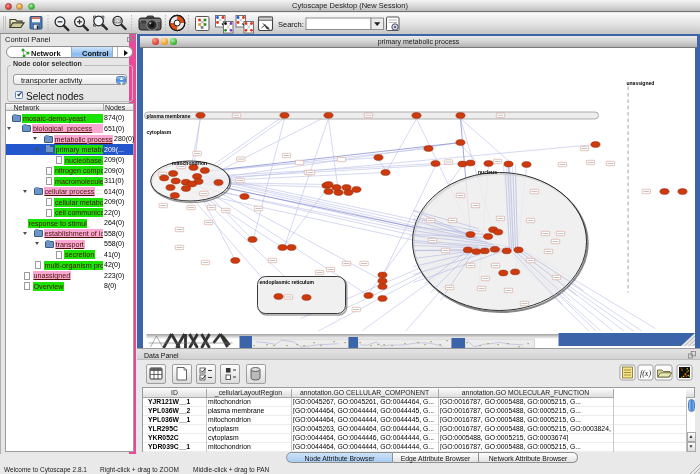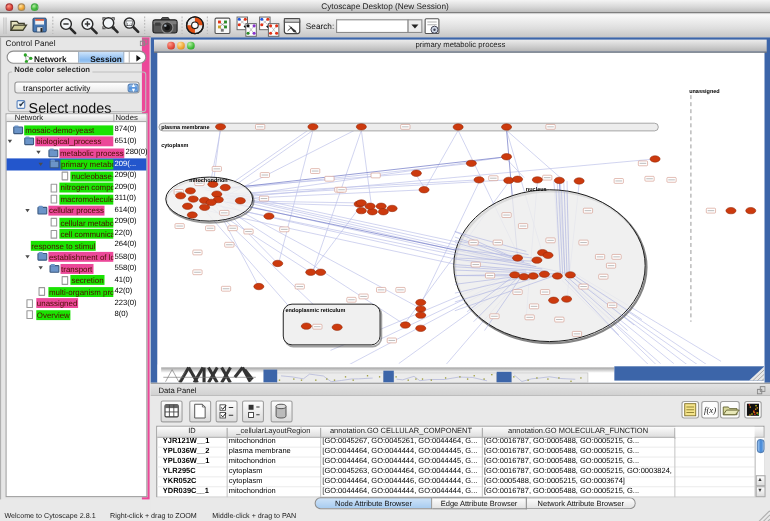--- a/index.html
+++ b/index.html
@@ -34,31 +34,31 @@
 #gblabel { left:10px; top:25.5px; font-size:7px; font-weight:bold; color:#2e2e2e;
   background:#e6e6e6; padding:0 2px; }
 #combo { left:12px; top:40px; width:114px; height:10.5px; background:linear-gradient(#ffffff,#e9e9e9);
   border:1px solid #9a9a9a; border-radius:3px; }
 #combo .txt { left:7px; top:1.2px; font-size:7.5px; color:#111; }
 #comboBtn { right:0.5px; top:0.5px; width:10px; height:8.8px; border-radius:2.5px;
   background:linear-gradient(#9ec7f2,#4a8ad8 55%,#7db4ec); border:0.5px solid #5580b5; }
 #comboBtn i { position:absolute; left:2.4px; font-size:5px; color:#fff; font-style:normal; }
 #checkbox { left:14px; top:57px; width:8px; height:8px; background:linear-gradient(#e8f2fc,#ffffff);
   border:1px solid #5b86c2; border-radius:1.5px; }
-#cblabel { left:25px; top:56.5px; font-size:13px; color:#111; }
+#cblabel { left:25px; top:56.5px; font-size:10px; color:#111; }
 #nettable { left:3.5px; top:69px; width:129px; height:349px; background:#fff;
   border:1px solid #9d9d9d; }
 #netthead { left:0; top:0; width:127px; height:7px;
   background:linear-gradient(#fbfbfb,#dfdfdf); border-bottom:1px solid #ababab;
   font-size:7px; color:#222; }
 .trow { left:0; width:127px; height:10.5px; }
 .trow .lbl { position:absolute; top:1.2px; font-size:7.2px; padding:0 1px; white-space:nowrap; overflow:hidden; color:#4a1000; }
 .trow .num { position:absolute; left:98.5px; top:1.5px; font-size:7px; color:#000; }
 .grn { background:#1ae303; }
-.red { background:#ec4899; }
+.red { background:#f9a8d4;text-decoration:underline; }
 .tri { position:absolute; top:3.5px; width:0; height:0;
   border-left:2.8px solid transparent; border-right:2.8px solid transparent;
   border-top:3.8px solid #4c4c4c; }
 .fold { position:absolute; top:2px; width:9px; height:7px; background:#6b94c8;
   border:0.5px solid #3c5a80; border-radius:1px; }
 .fold:before { content:""; position:absolute; left:0px; top:-1.6px; width:4px; height:1.6px;
   background:#6b94c8; border-radius:1px 1px 0 0; }
 .doc { position:absolute; top:1.5px; width:6px; height:8px; background:#fff;
   border:0.6px solid #9a9a9a; border-radius:0.5px; }
 
@@ -221,21 +221,21 @@
     <div id="cphead" class="abs">Control Panel</div>
       <svg class="abs" style="left:126px; top:1px;" width="8" height="7" viewBox="0 0 8 7">
         <g fill="none" stroke="#8a8a8a" stroke-width="0.9">
           <rect x="0.5" y="2.5" width="4" height="4"></rect>
           <rect x="3" y="0.5" width="4.5" height="4.5"></rect>
         </g>
       </svg>
     <div id="tabbar" class="abs">
       <div id="tabMosaic" class="abs"></div>
       <div class="tabtxt abs" style="left:24px;">Network</div>
-      <div class="tabtxt abs" style="left:75px;">Session</div>
+      <div class="tabtxt abs" style="left:75px;">Control</div>
       <div class="abs" style="left:117px; top:3px; width:0; height:0; border-top:3.2px solid transparent; border-bottom:3.2px solid transparent; border-left:4.5px solid #111;"></div>
       <div class="abs" style="left:110px; top:0; width:1px; height:13px; background:#b5b5b5;"></div>
       <svg class="abs" style="left:13.5px; top:1.5px;" width="10" height="10" viewBox="0 0 10 10">
           <g stroke="#888" stroke-width="0.7">
             <line x1="2" y1="2" x2="7" y2="5"></line>
             <line x1="7" y1="5" x2="3" y2="8"></line>
             <line x1="2" y1="2" x2="3" y2="8"></line>
           </g>
           <circle cx="2" cy="2" r="1.5" fill="#2aa324"></circle>
           <circle cx="7" cy="5" r="1.5" fill="#2aa324"></circle>

